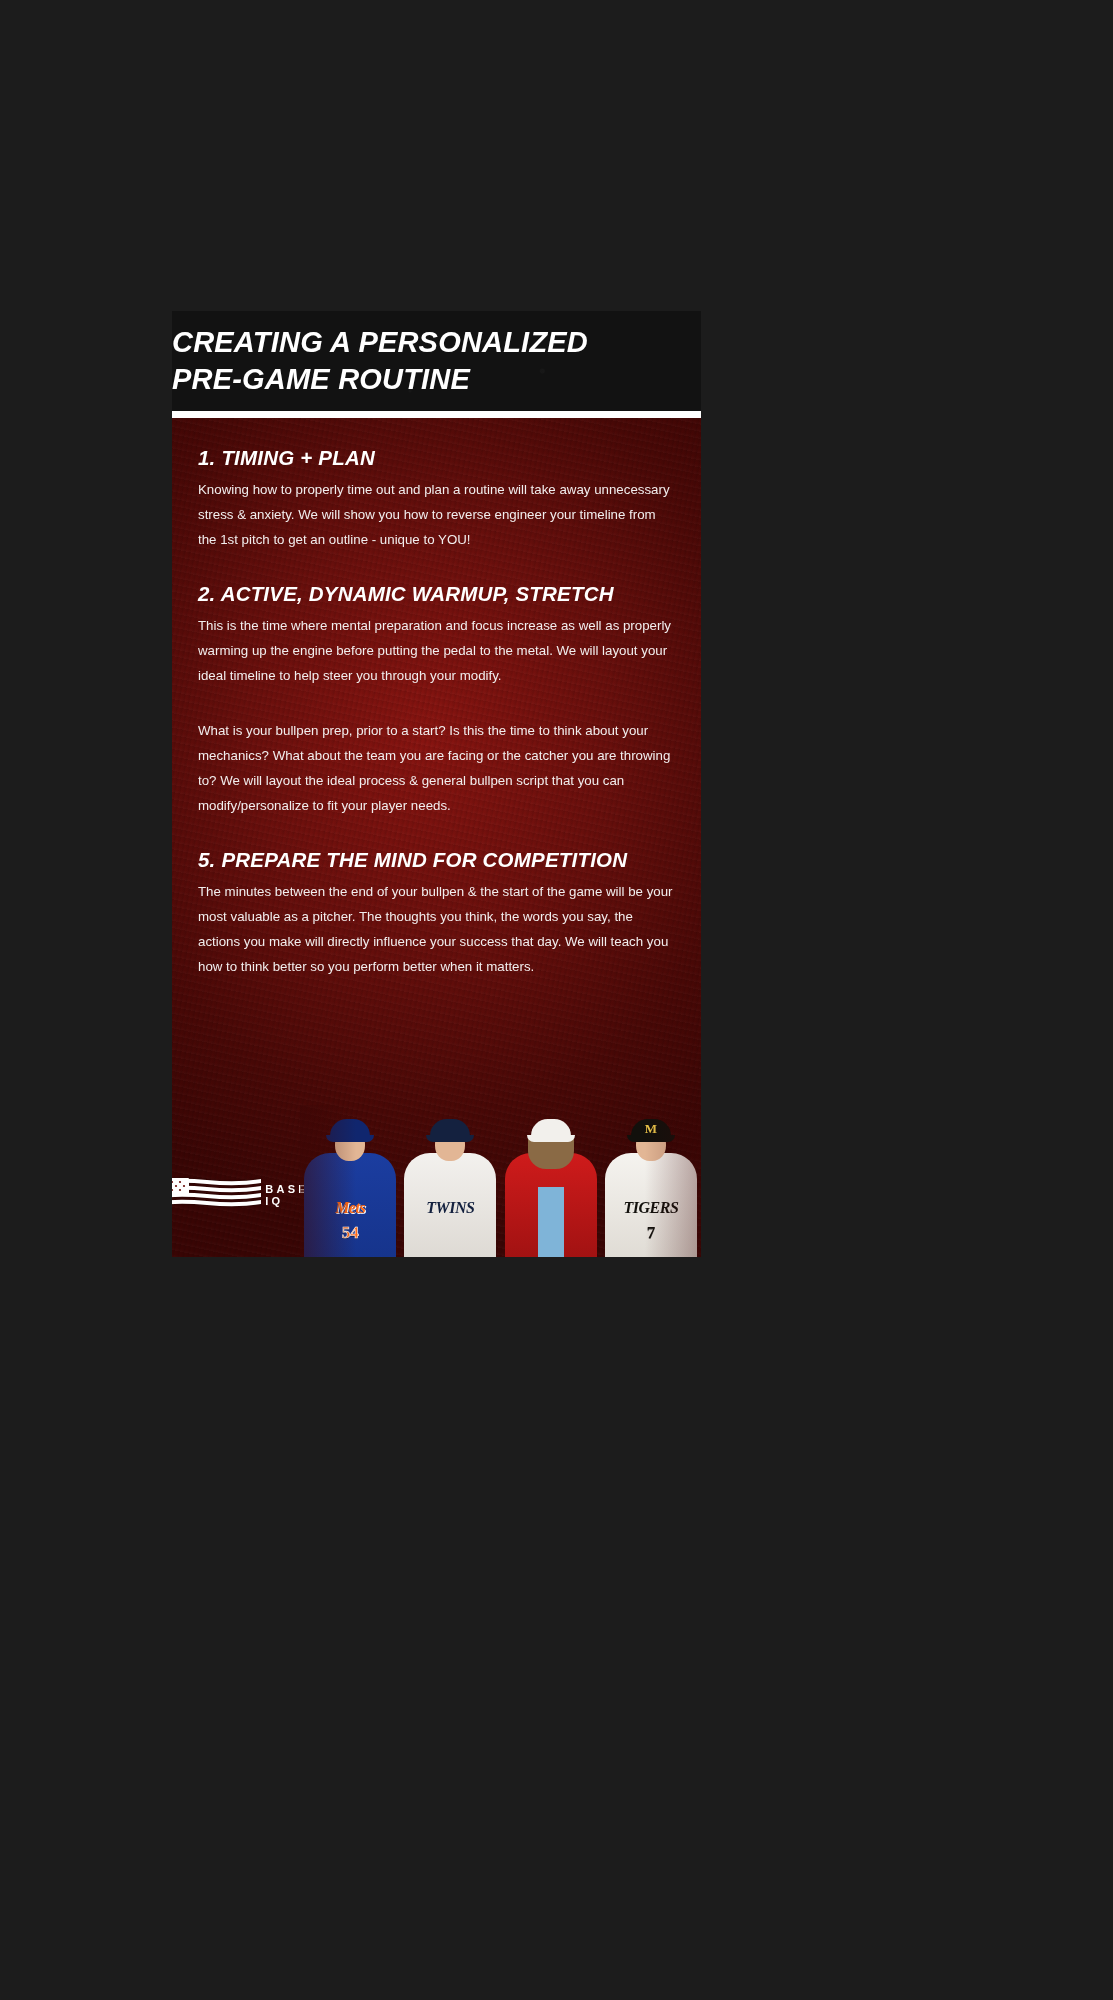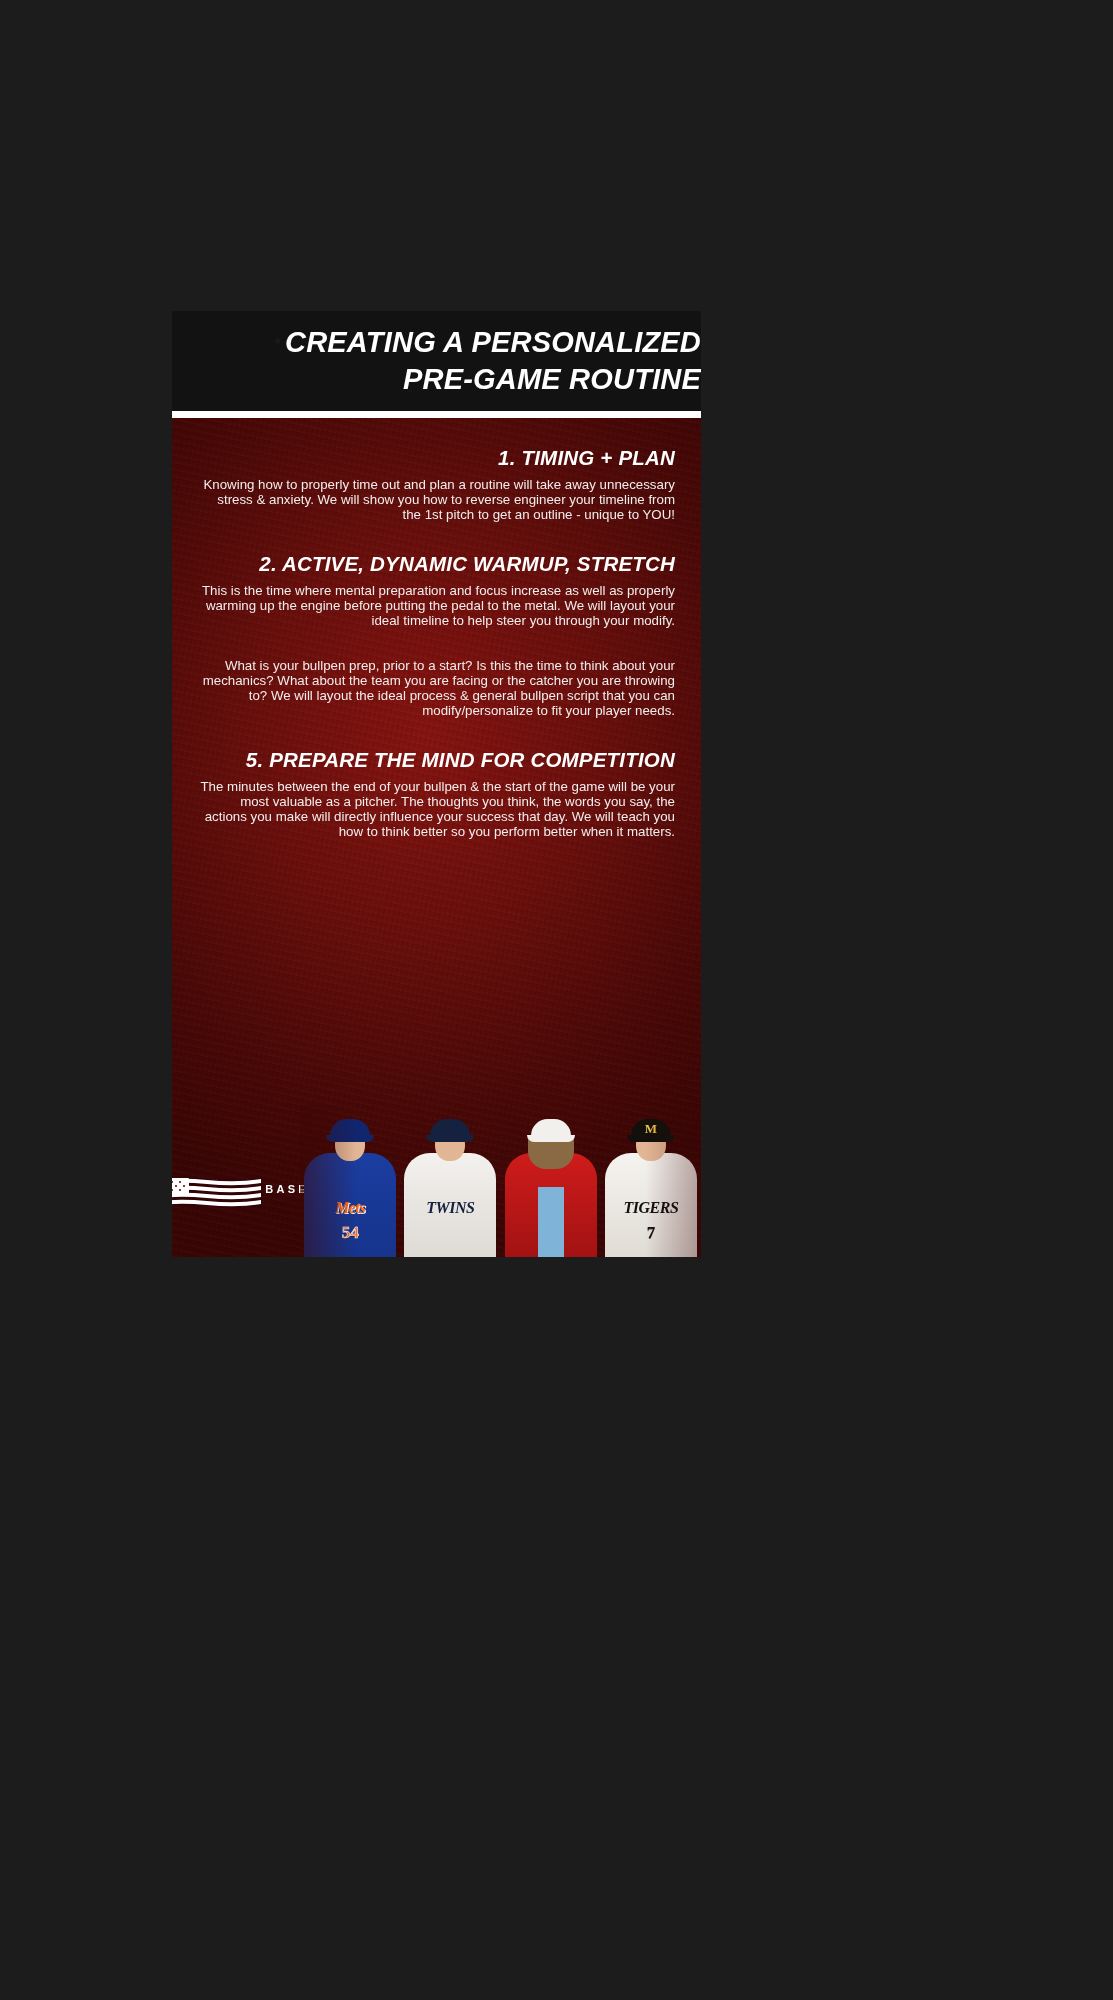--- a/index.html
+++ b/index.html
@@ -33,21 +33,21 @@
   .header {
     position: relative;
     height: 100px;
     background: #121212;
     background-image:
       radial-gradient(circle at 20% 30%, rgba(255,255,255,0.03) 0 2px, transparent 3px),
       radial-gradient(circle at 70% 60%, rgba(255,255,255,0.025) 0 2px, transparent 3px),
       radial-gradient(circle at 45% 80%, rgba(255,255,255,0.02) 0 1px, transparent 2px);
     display: flex;
     flex-direction: column;
-    align-items: flex-end;
+    align-items: flex-start;
     justify-content: center;
   }
   .header-line {
     color: #ffffff;
     font-family: "Liberation Sans", sans-serif;
     font-weight: bold;
     font-style: italic;
     font-size: 29px;
     letter-spacing: 0.2px;
     line-height: 37px;
@@ -62,21 +62,20 @@
     width: 100%;
   }
 
   
   .body {
     position: relative;
     height: 839px;
     background:
       radial-gradient(ellipse 85% 60% at 48% 38%, #8a1410 0%, #6b0f0c 40%, #4a0806 75%, #3a0504 100%);
     overflow: hidden;
-    text-align: right;
   }
   .body::before {
     content: "";
     position: absolute;
     inset: 0;
     background-image:
       repeating-linear-gradient(102deg, rgba(0,0,0,0.10) 0px, rgba(0,0,0,0.0) 2px, rgba(0,0,0,0.07) 5px),
       repeating-linear-gradient(12deg, rgba(255,255,255,0.022) 0px, rgba(255,255,255,0) 3px, rgba(0,0,0,0.05) 7px);
     pointer-events: none;
   }
@@ -97,21 +96,21 @@
     letter-spacing: 0.2px;
     text-transform: uppercase;
     margin: 0 0 7px 0;
     white-space: nowrap;
   }
 
   .section-body {
     color: #f2eeee;
     font-family: "Liberation Sans", sans-serif;
     font-size: 13.3px;
-    line-height: 15px;
+    line-height: 25px;
     margin: 0;
     max-width: 500px;
   }
 
   
   .gap-lg { margin-bottom: 30px; }
   .gap-md { margin-bottom: 26px; }
   .gap-sm { }
 
   

